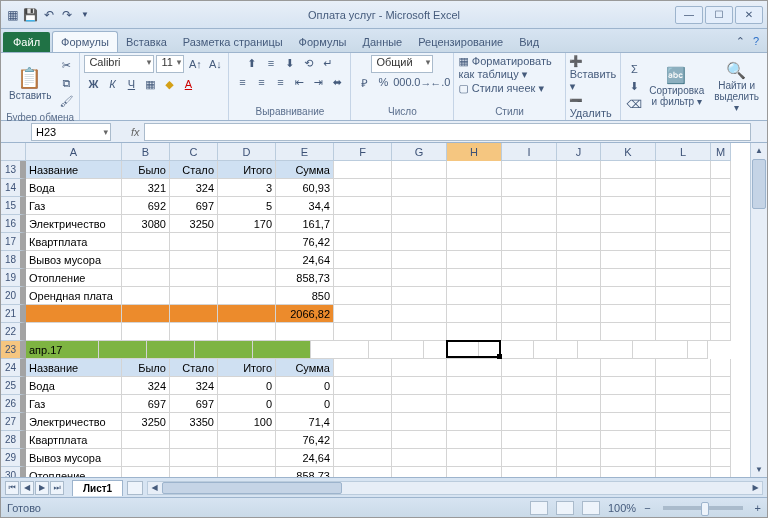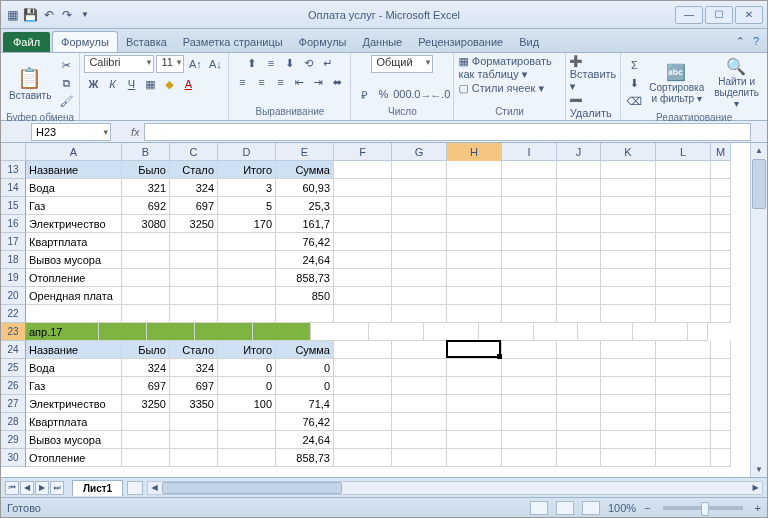--- a/index.html
+++ b/index.html
@@ -34,21 +34,21 @@
 .fx-area{display:flex;align-items:center;margin-left:20px;gap:6px}
 .fx{font-style:italic;color:#666}
 .formula-bar{flex:1;height:18px;background:#fff;border:1px solid #abc;margin:0 16px 0 4px}
 .sheet-area{flex:1;display:flex;overflow:hidden;position:relative}
 .colhdr-row{height:18px;display:flex;background:#e7eef7;border-bottom:1px solid #bcd}
 .colhdr{border-right:1px solid #bcd;display:flex;align-items:center;justify-content:center;color:#3d5277;height:18px}
 .colhdr.sel{background:#f5c680}
 .corner{width:25px;height:18px;background:#e7eef7;border-right:1px solid #bcd;border-bottom:1px solid #bcd}
 .rows{display:flex;flex-direction:column}
 .row{display:flex;height:18px}
-.rowhdr{width:25px;background:#e7eef7;border-right:1px solid #a3a3a3;border-bottom:1px solid #bcd;display:flex;align-items:center;justify-content:center;color:#3d5277;font-size:10px}
+.rowhdr{width:25px;background:#e7eef7;border-right:6px solid #a3a3a3;border-bottom:1px solid #bcd;display:flex;align-items:center;justify-content:center;color:#3d5277;font-size:10px}
 .rowhdr.sel{background:#f5c680}
 .cell{border-right:1px solid #d4d4d4;border-bottom:1px solid #d4d4d4;padding:0 3px;display:flex;align-items:center;overflow:hidden;white-space:nowrap;background:#fff;font-size:11px;color:#000}
 .cell.hdr{background:#cfe0f2}
 .cell.orange{background:#ec8b2c}
 .cell.green{background:#7eb442;color:#000}
 .cell.r{justify-content:flex-end}
 .active-cell{position:absolute;border:2px solid #000;pointer-events:none;background:transparent}
 .active-cell::after{content:"";position:absolute;right:-3px;bottom:-3px;width:5px;height:5px;background:#000}
 .vscroll{width:17px;background:#e7eef7;border-left:1px solid #bcd;position:relative}
 .vscroll .thumb{position:absolute;left:1px;right:1px;top:16px;height:50px;background:#c5d4e6;border:1px solid #9db4cd;border-radius:2px}
@@ -156,21 +156,21 @@
         <div class="small-btn">≡</div>
         <div class="small-btn">≡</div>
         <div class="small-btn">⇤</div>
         <div class="small-btn">⇥</div>
         <div class="small-btn">⬌</div>
       </div>
     </div>
     <div class="rgroup-label">Выравнивание</div>
   </div>
   <div class="rgroup">
-    <div class="rgroup-content" style="flex-direction:column;gap:13px">
+    <div class="rgroup-content" style="flex-direction:column;gap:1px">
       <div class="font-sel" style="width:62px">Общий</div>
       <div class="btn-row">
         <div class="small-btn">₽</div>
         <div class="small-btn">%</div>
         <div class="small-btn">000</div>
         <div class="small-btn">.0→</div>
         <div class="small-btn">←.0</div>
       </div>
     </div>
     <div class="rgroup-label">Число</div>
@@ -199,21 +199,20 @@
       </div>
       <div class="big-btn">
         <span class="bic" style="font-size:16px">🔤</span>
         <span class="blab">Сортировка<br>и фильтр ▾</span>
       </div>
       <div class="big-btn">
         <span class="bic" style="font-size:16px">🔍</span>
         <span class="blab">Найти и<br>выделить ▾</span>
       </div>
     </div>
-    <div class="rgroup-label">Редактирование</div>
   </div>
 </div>
 
 <div class="namebox-bar">
   <div class="namebox">H23</div>
   <div class="fx-area">
     <span class="fx">fx</span>
   </div>
   <div class="formula-bar"></div>
 </div>
@@ -270,21 +269,21 @@
           <div class="cell" style="width: 55px;"></div>
           <div class="cell" style="width: 55px;"></div>
           <div class="cell" style="width: 20px;"></div>
         </div>
         <div class="row">
           <div class="rowhdr">15</div>
           <div class="cell" style="width: 96px;">Газ</div>
           <div class="cell r" style="width: 48px;">692</div>
           <div class="cell r" style="width: 48px;">697</div>
           <div class="cell r" style="width: 58px;">5</div>
-          <div class="cell r" style="width: 58px;">25,3</div>
+          <div class="cell r" style="width: 58px;">34,4</div>
           <div class="cell" style="width: 58px;"></div>
           <div class="cell" style="width: 55px;"></div>
           <div class="cell" style="width: 55px;"></div>
           <div class="cell" style="width: 55px;"></div>
           <div class="cell" style="width: 44px;"></div>
           <div class="cell" style="width: 55px;"></div>
           <div class="cell" style="width: 55px;"></div>
           <div class="cell" style="width: 20px;"></div>
         </div>
         <div class="row">
@@ -351,20 +350,36 @@
           <div class="cell" style="width: 55px;"></div>
           <div class="cell" style="width: 20px;"></div>
         </div>
         <div class="row">
           <div class="rowhdr">20</div>
           <div class="cell" style="width: 96px;">Орендная плата</div>
           <div class="cell" style="width: 48px;"></div>
           <div class="cell" style="width: 48px;"></div>
           <div class="cell" style="width: 58px;"></div>
           <div class="cell r" style="width: 58px;">850</div>
+          <div class="cell" style="width: 58px;"></div>
+          <div class="cell" style="width: 55px;"></div>
+          <div class="cell" style="width: 55px;"></div>
+          <div class="cell" style="width: 55px;"></div>
+          <div class="cell" style="width: 44px;"></div>
+          <div class="cell" style="width: 55px;"></div>
+          <div class="cell" style="width: 55px;"></div>
+          <div class="cell" style="width: 20px;"></div>
+        </div>
+        <div class="row">
+          <div class="rowhdr">21</div>
+          <div class="cell orange" style="width: 96px;"></div>
+          <div class="cell orange" style="width: 48px;"></div>
+          <div class="cell orange" style="width: 48px;"></div>
+          <div class="cell orange" style="width: 58px;"></div>
+          <div class="cell orange r" style="width: 58px;">2066,82</div>
           <div class="cell" style="width: 58px;"></div>
           <div class="cell" style="width: 55px;"></div>
           <div class="cell" style="width: 55px;"></div>
           <div class="cell" style="width: 55px;"></div>
           <div class="cell" style="width: 44px;"></div>
           <div class="cell" style="width: 55px;"></div>
           <div class="cell" style="width: 55px;"></div>
           <div class="cell" style="width: 20px;"></div>
         </div>
         <div class="row">

